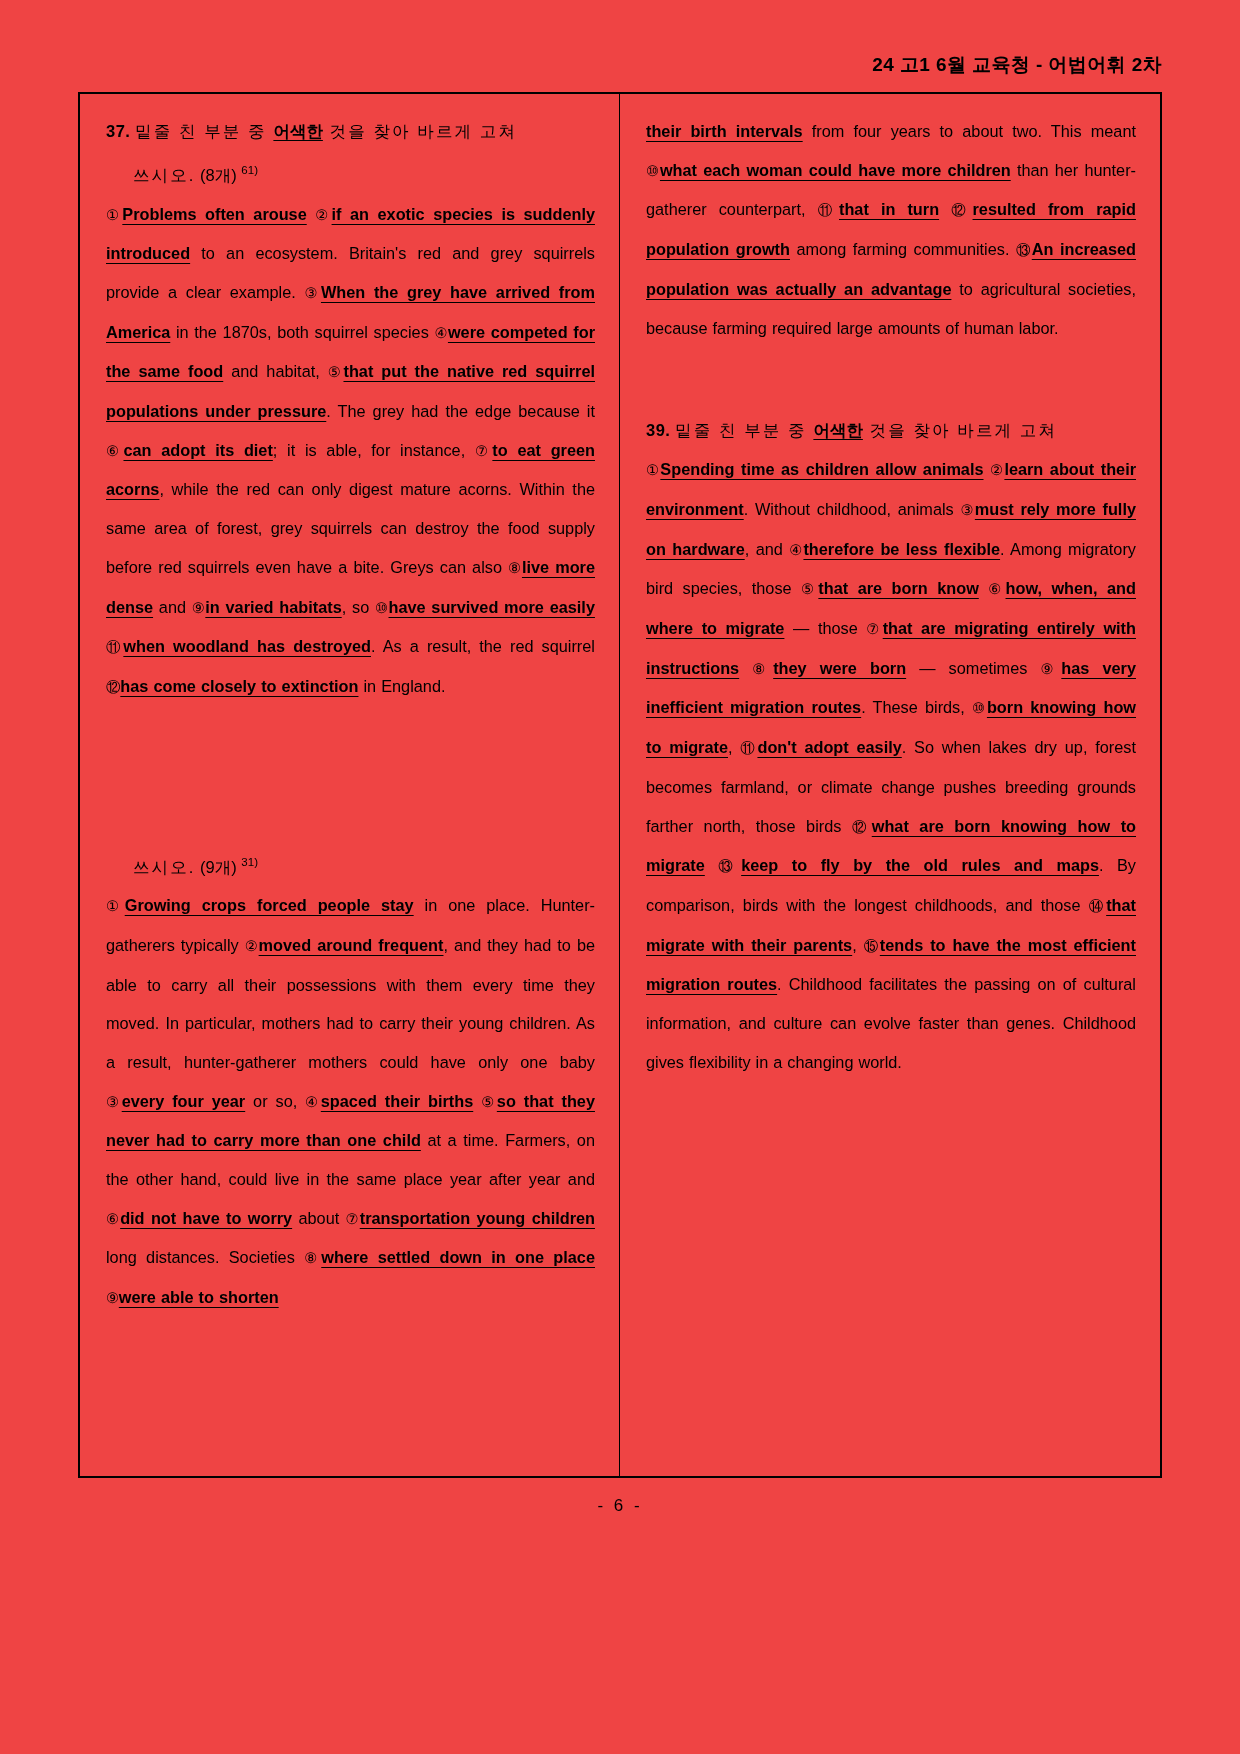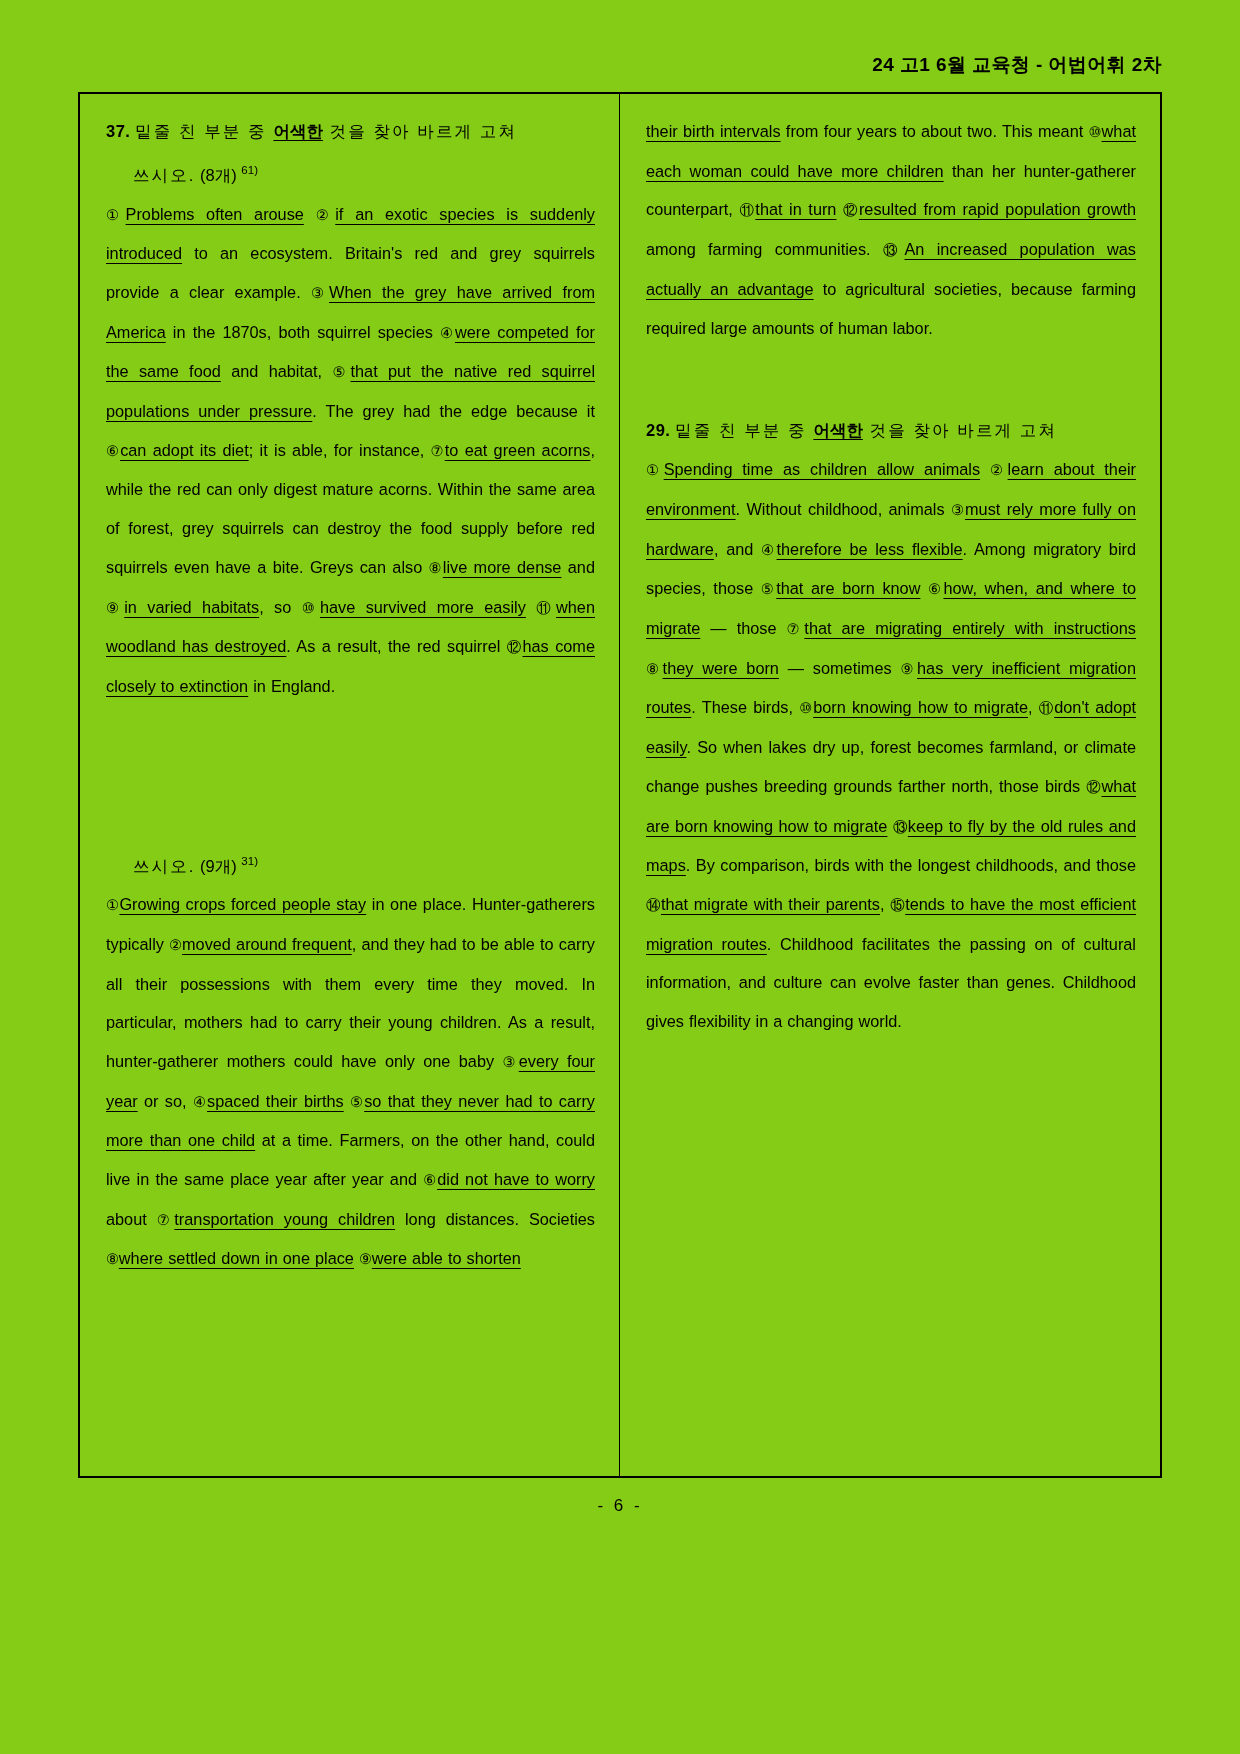--- a/index.html
+++ b/index.html
@@ -4,21 +4,21 @@
 <style>
   html, body {
     margin: 0;
     padding: 0;
     background: #ffffff;
   }
   .page {
     position: relative;
     width: 1240px;
     height: 1754px;
-    background: #84cc16;
+    background: #ef4444;
     font-family: "Liberation Sans", sans-serif;
     color: #000000;
     box-sizing: border-box;
   }
   .page-header {
     position: absolute;
     top: 52px;
     right: 78px;
     font-size: 19px;
     font-weight: bold;
@@ -90,21 +90,21 @@
     letter-spacing: 0;
   }
   .passage {
     font-size: 16.3px;
     line-height: 38.7px;
     text-align: justify;
     text-justify: inter-word;
     word-spacing: 0.5px;
   }
   .passage b {
-    font-weight: normal;
+    font-weight: bold;
     text-decoration: underline;
     text-underline-offset: 3.5px;
     text-decoration-thickness: 1.3px;
   }
   .mk {
     font-size: 14.5px;
     letter-spacing: -0.2px;
   }
   .gap-md { height: 64px; }
   .gap-lg { height: 130px; }
@@ -158,21 +158,21 @@
     </div>
 
     <div class="col right">
 
       <div class="passage"><b>their birth intervals</b><span> from four years to about two. This meant </span><span class="mk">⑩</span><b>what each woman could have more children</b><span> than her hunter-gatherer counterpart, </span><span class="mk">⑪</span><b>that in turn</b><span> </span><span class="mk">⑫</span><b>resulted from rapid population growth</b><span> among farming communities. </span><span class="mk">⑬</span><b>An increased population was actually an advantage</b><span> to agricultural societies, because farming required large amounts of human labor.</span></div>
 
       <div class="gap-md"></div>
 
       <div class="qblock">
         <div class="qhead">
-          <span class="qnum">29.</span>
+          <span class="qnum">39.</span>
           <span class="ko">밑줄 친 부분 중 </span><span class="kw">어색한</span><span class="ko"> 것을 찾아 바르게 고쳐</span>
         </div>
         <div class="passage"><span class="mk">①</span><b>Spending time as children allow animals</b><span> </span><span class="mk">②</span><b>learn about their environment</b><span>. Without childhood, animals </span><span class="mk">③</span><b>must rely more fully on hardware</b><span>, and </span><span class="mk">④</span><b>therefore be less flexible</b><span>. Among migratory bird species, those </span><span class="mk">⑤</span><b>that are born know</b><span> </span><span class="mk">⑥</span><b>how, when, and where to migrate</b><span> — those </span><span class="mk">⑦</span><b>that are migrating entirely with instructions</b><span> </span><span class="mk">⑧</span><b>they were born</b><span> — sometimes </span><span class="mk">⑨</span><b>has very inefficient migration routes</b><span>. These birds, </span><span class="mk">⑩</span><b>born knowing how to migrate</b><span>, </span><span class="mk">⑪</span><b>don't adopt easily</b><span>. So when lakes dry up, forest becomes farmland, or climate change pushes breeding grounds farther north, those birds </span><span class="mk">⑫</span><b>what are born knowing how to migrate</b><span> </span><span class="mk">⑬</span><b>keep to fly by the old rules and maps</b><span>. By comparison, birds with the longest childhoods, and those </span><span class="mk">⑭</span><b>that migrate with their parents</b><span>, </span><span class="mk">⑮</span><b>tends to have the most efficient migration routes</b><span>. Childhood facilitates the passing on of cultural information, and culture can evolve faster than genes. Childhood gives flexibility in a changing world.</span></div>
       </div>
 
     </div>
 
   </div>
 
   <div class="footer">- 6 -</div>

